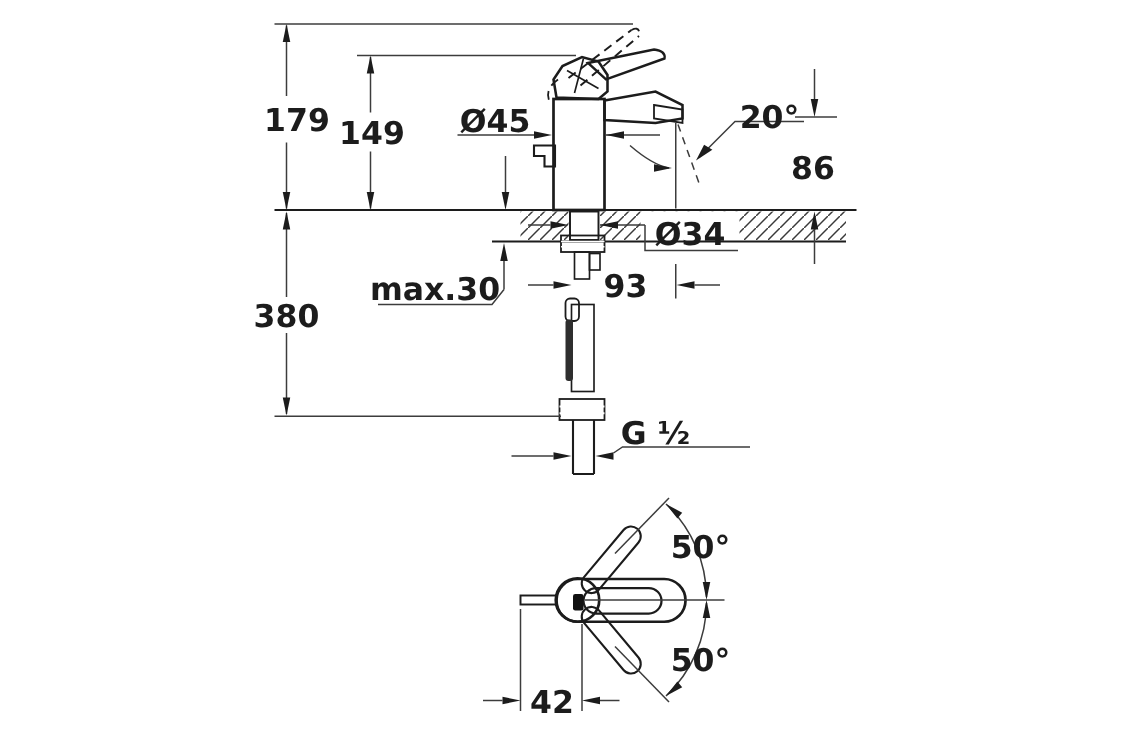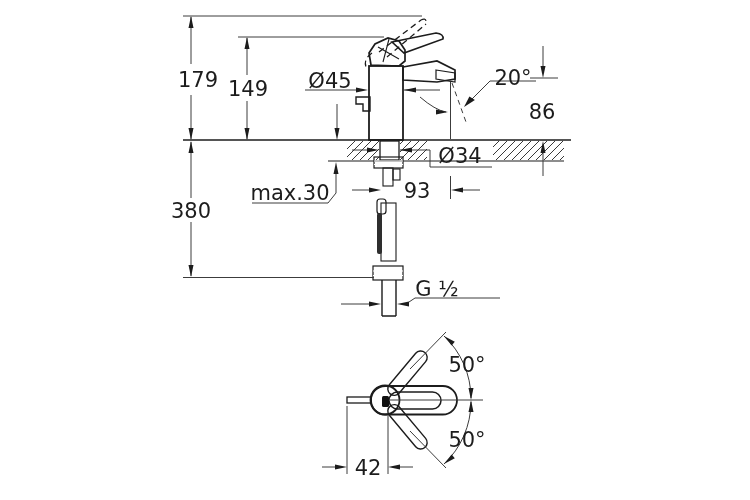--- a/index.html
+++ b/index.html
@@ -1,16 +1,16 @@
 <!DOCTYPE html>
 <html><head>
 <meta charset="utf-8">
 <style>
   html,body{margin:0;padding:0;background:#ffffff;}
-  .stage{width:750px;height:500px;background:#ffffff;position:relative;overflow:hidden;}
+  .stage{width:750px;height:500px;background:#ffffff;position:relative;overflow:hidden;font-weight:bold;}
   svg{display:block;}
   text{font-family:"DejaVu Sans","Liberation Sans",sans-serif;fill:#1c1c1c;}
   .dimtxt{font-size:21px;}
   .obj{stroke:#1c1c1c;fill:none;}
   .dim{stroke:#3c3c3c;stroke-width:1;fill:none;}
   .arr{fill:#1c1c1c;stroke:none;}
 </style>
 </head>
 <body>
 

